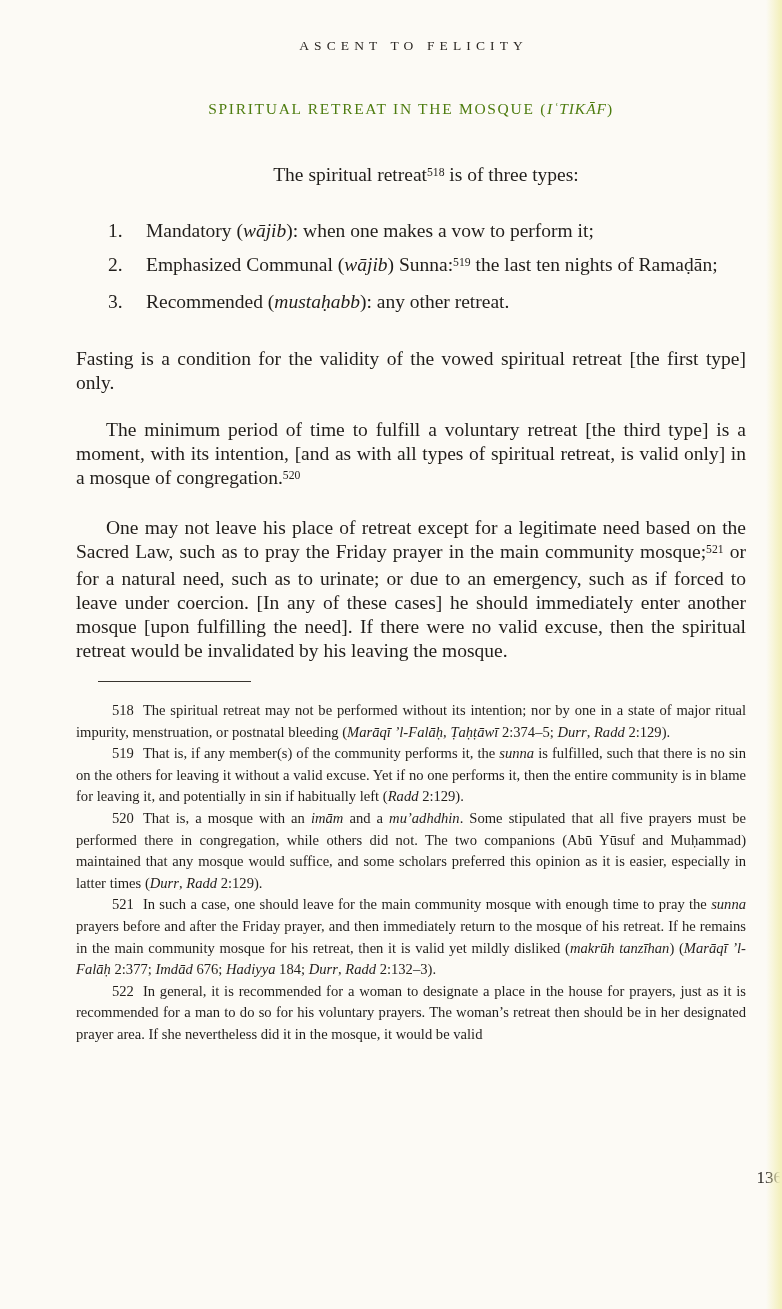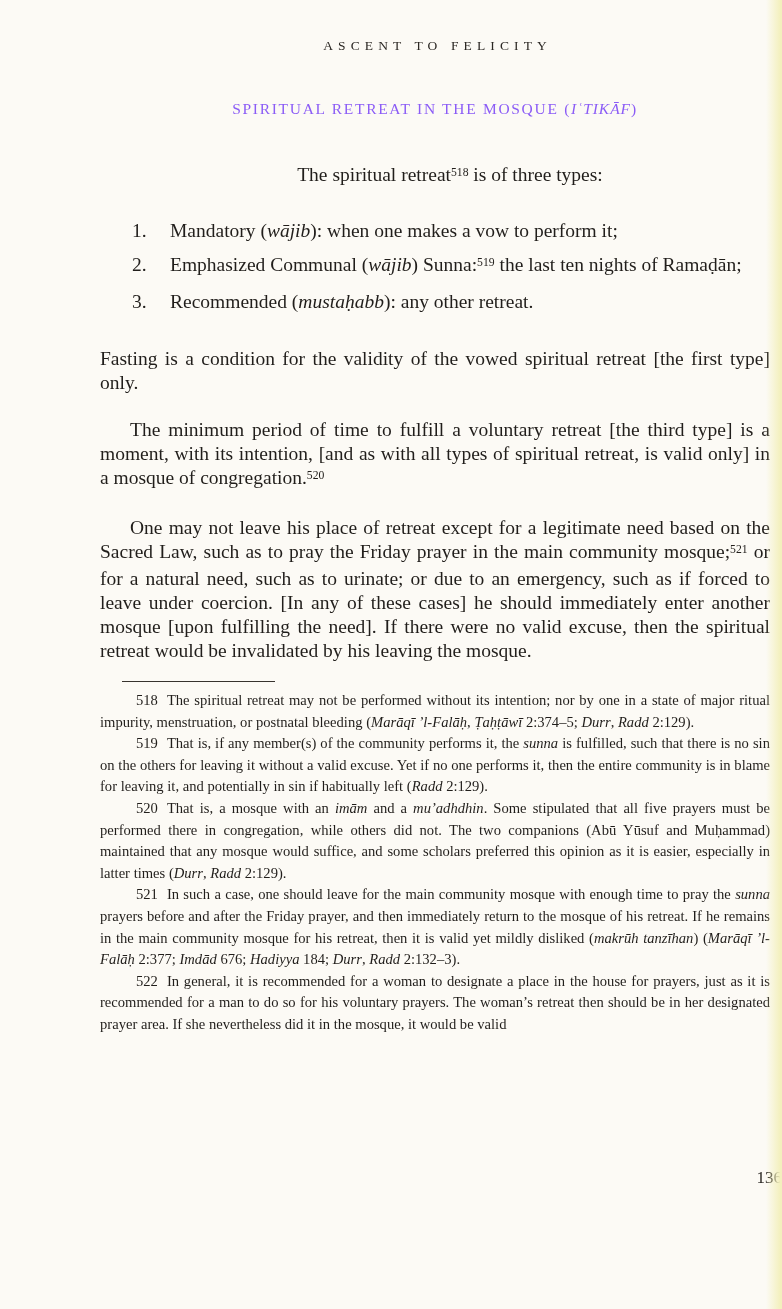--- a/index.html
+++ b/index.html
@@ -14,36 +14,36 @@
     background:#fcfaf5;
     color:#211e1b;
     overflow:hidden;
   }
   .edge-right {
     position:absolute; top:0; right:0; bottom:0; width:16px;
     background:linear-gradient(to right, rgba(245,243,198,0) 0%, #f3f0bd 90%);
     pointer-events:none;
   }
   .content {
-    position:absolute; left:100px; top:0; width:670px;
+    position:absolute; left:76px; top:0; width:670px;
   }
   .running-header {
     margin-top:38px;
     text-align:center;
     font-size:13.5px;
     letter-spacing:0.38em;
     color:#2b2723;
     text-indent:0.38em; 
   }
   .section-title {
     margin-top:46px;
     text-align:center;
     font-size:15.5px;
     letter-spacing:0.11em;
-    color:#8b5cf6;
+    color:#4d7c0f;
     white-space:nowrap;
   }
   .section-title i { letter-spacing:0.06em; }
   .intro {
     margin-top:42px;
     font-size:19.5px;
     line-height:29px;
     text-indent:30px;
     text-align:center;
   }
@@ -70,21 +70,21 @@
     position:relative;
     top:-0.45em;
     letter-spacing:0;
   }
   .fn-rule {
     margin:18px 0 0 22px;
     width:153px;
     border:none;
     border-top:1.6px solid #38332e;
   }
-  .footnotes { margin-top:8px; }
+  .footnotes { margin-top:18px; }
   .fn {
     margin:0;
     font-size:14.6px;
     line-height:21.6px;
     text-align:justify;
     text-indent:36px;
   }
   .fn-num { margin-right:9px; }
   .page-number {
     position:absolute;

